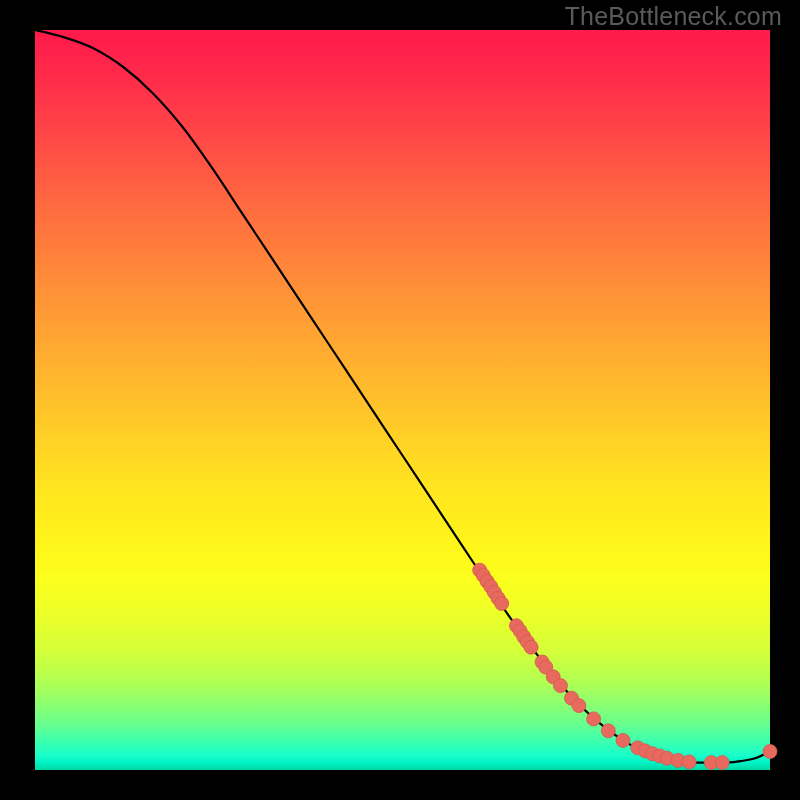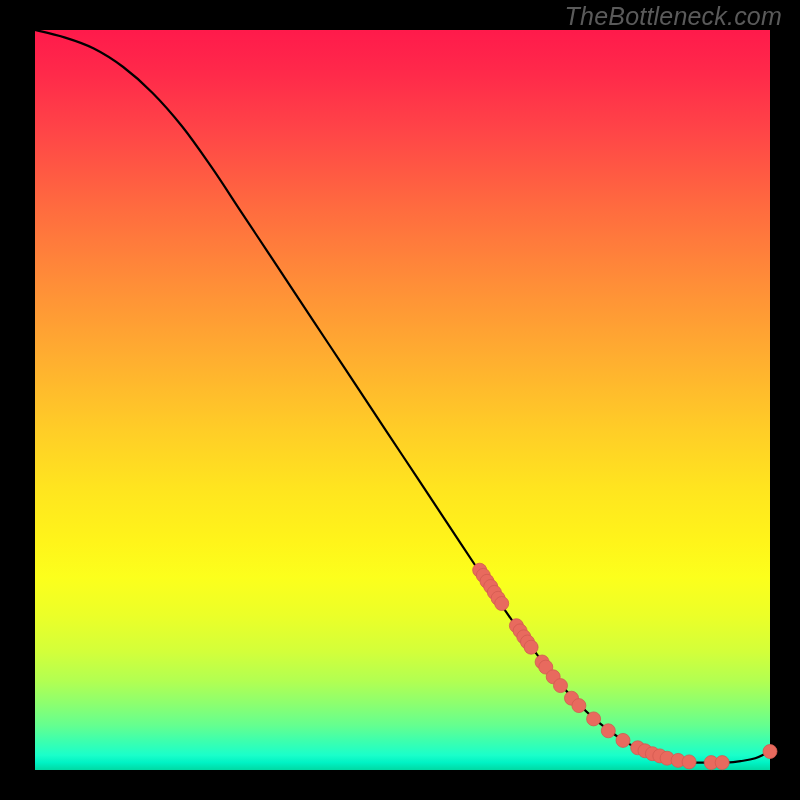--- a/index.html
+++ b/index.html
@@ -19,21 +19,20 @@
   }
   .watermark {
     position: absolute;
     top: 2px;
     right: 18px;
     color: #5a5a5a;
     font-size: 25px;
     font-weight: 500;
     letter-spacing: 0.2px;
     user-select: none;
-    font-style: italic;
   }
   .plot-area {
     position: absolute;
     left: 35px;
     top: 30px;
     width: 735px;
     height: 740px;
     
     background: linear-gradient(to bottom,
       #ff1a4b 0%,

